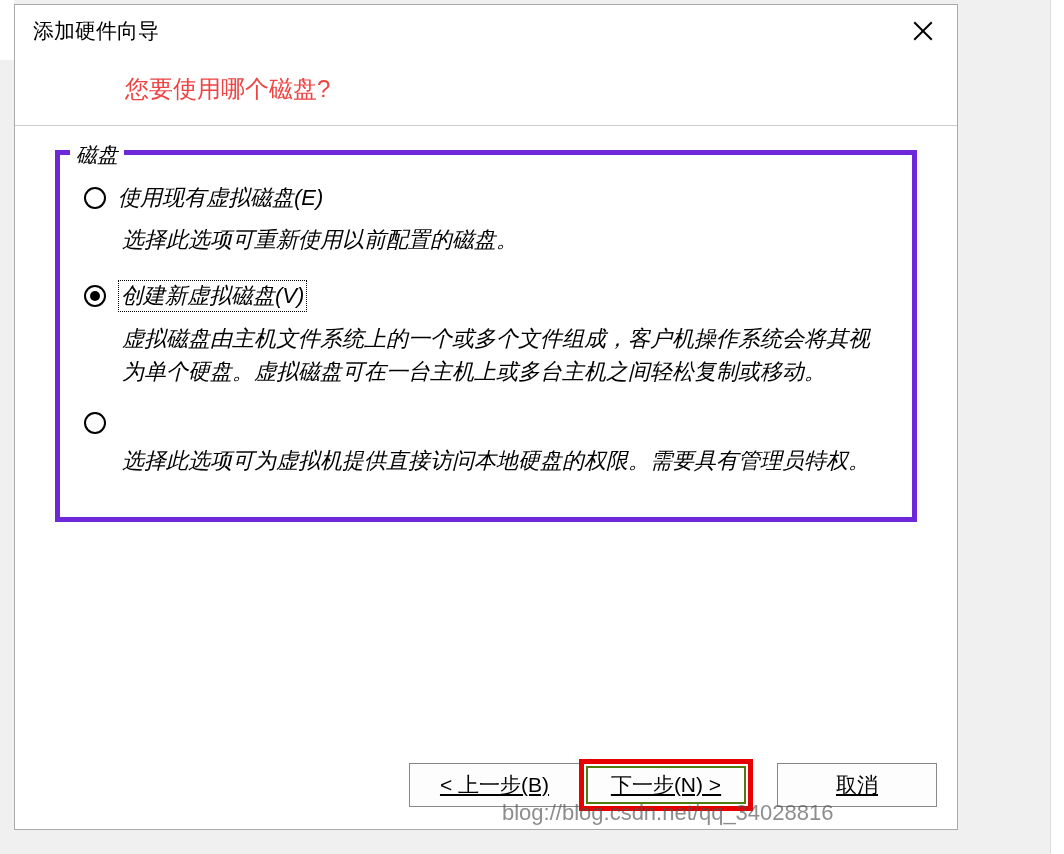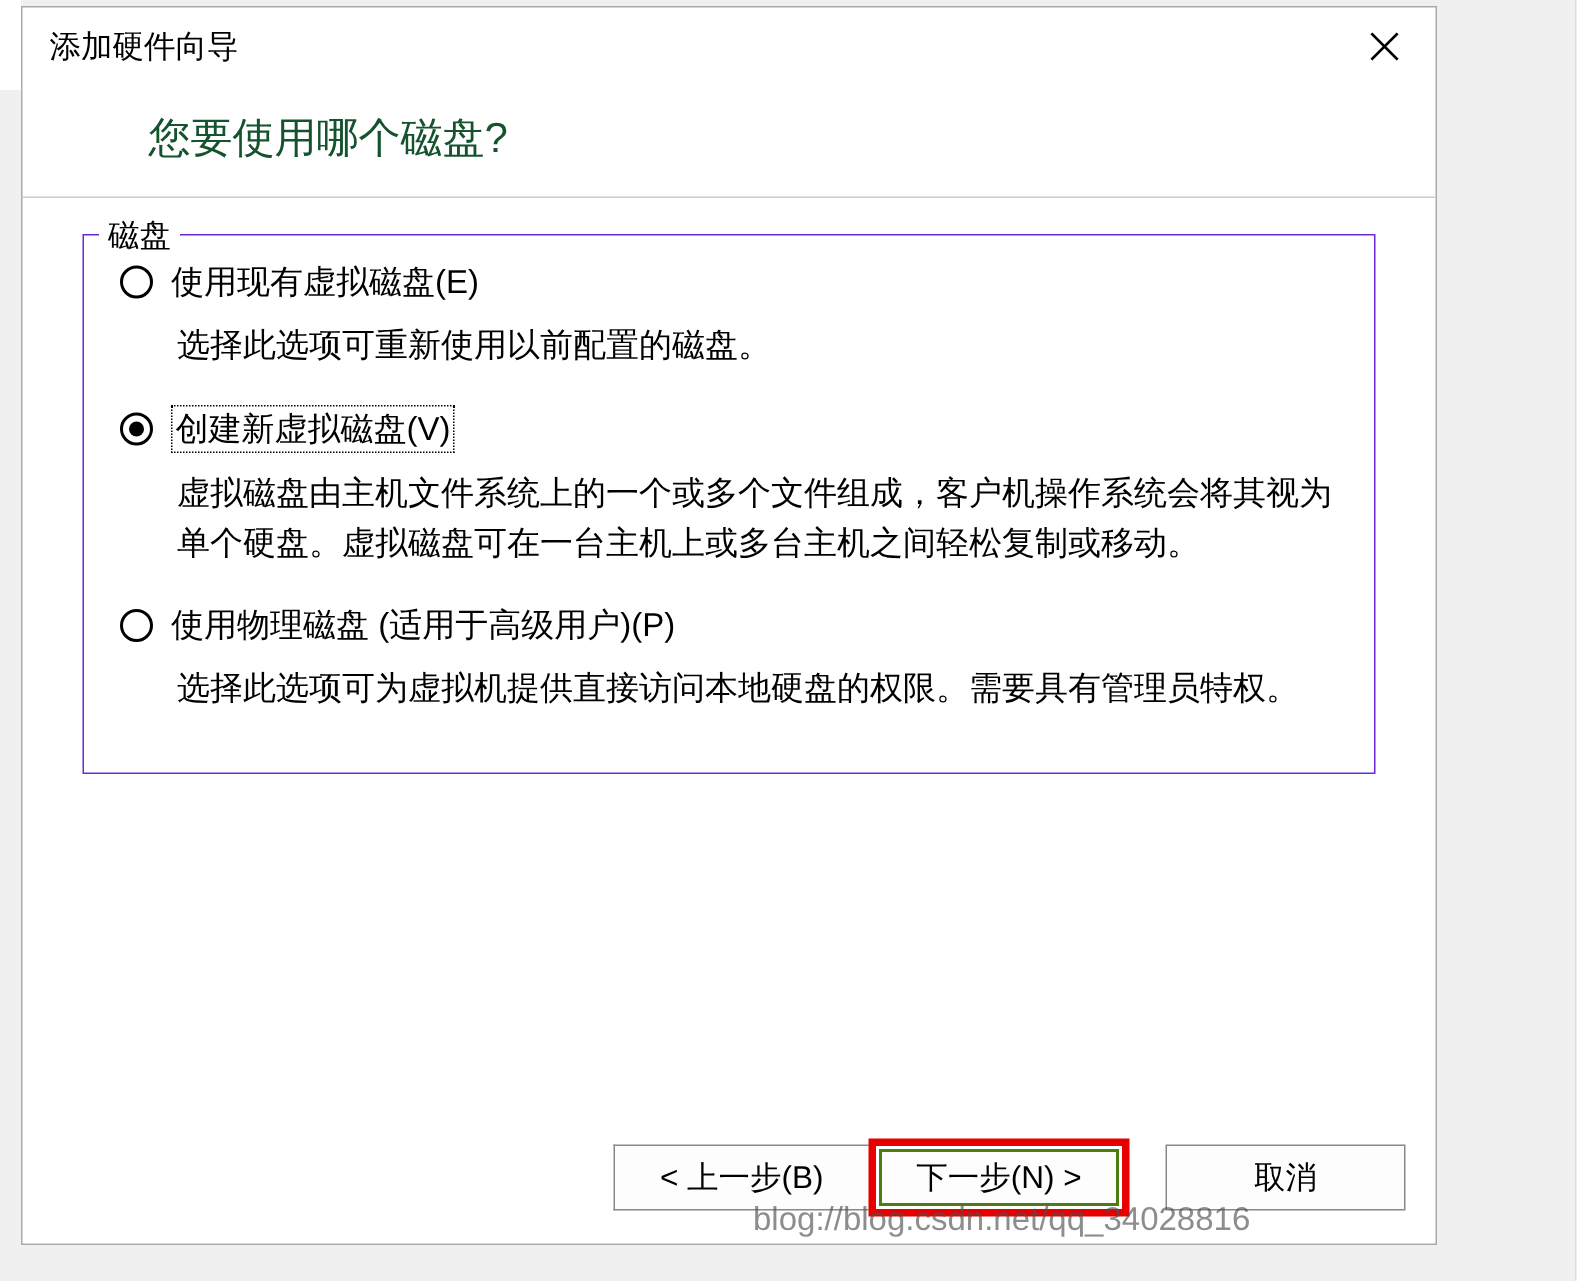--- a/index.html
+++ b/index.html
@@ -55,33 +55,34 @@
       padding: 20px 40px 20px 58px;
       border-bottom: 1px solid #ccc;
     }
     .page-title {
       font-size: 23px;
       font-weight: bold;
       color: #000;
       margin-bottom: 8px;
     }
     .page-subtitle {
-      font-size: 28px;
-      color: #14532d;
-      margin-left: 26px;
+      font-size: 24px;
+      color: #ef4444;
+      margin-left: 52px;
     }
     .content-area {
       flex: 1;
       padding: 24px 40px 20px 40px;
       position: relative;
     }
     .group-box {
-      border: 1px solid #6d28d9;
-      padding: 16px 24px 40px 24px;
+      border: 5px solid #6d28d9;
+      padding: 28px 24px 40px 24px;
       position: relative;
+      font-style: italic;
     }
     .group-label {
       position: absolute;
       top: -14px;
       left: 10px;
       background: #fff;
       padding: 0 6px;
       font-size: 21px;
       color: #000;
     }
@@ -137,20 +138,21 @@
       min-width: 170px;
       border: 1px solid #888;
       background: #fdfdfd;
       font-size: 21px;
       color: #000;
       cursor: pointer;
       display: flex;
       align-items: center;
       justify-content: center;
       padding: 0 16px;
+      text-decoration: underline;
     }
     .btn-back {
       border-right: none;
     }
     .btn-next-wrap {
       border: 5px solid #e60000;
       padding: 2px;
       margin-right: 24px;
     }
     .btn-next {
@@ -230,21 +232,20 @@
         <div class="radio-row">
           <div class="radio-circle checked"></div>
           <span class="radio-label focused">创建新虚拟磁盘(V)</span>
         </div>
         <div class="radio-desc">虚拟磁盘由主机文件系统上的一个或多个文件组成，客户机操作系统会将其视为单个硬盘。虚拟磁盘可在一台主机上或多台主机之间轻松复制或移动。</div>
       </div>
 
       <div class="radio-option" style="margin-bottom:0">
         <div class="radio-row">
           <div class="radio-circle"></div>
-          <span class="radio-label">使用物理磁盘 (适用于高级用户)(P)</span>
         </div>
         <div class="radio-desc">选择此选项可为虚拟机提供直接访问本地硬盘的权限。需要具有管理员特权。</div>
       </div>
     </div>
   </div>
 
   <div class="button-bar">
     <div class="btn btn-back">&lt; 上一步(B)</div>
     <div class="btn-next-wrap">
       <div class="btn btn-next">下一步(N) &gt;</div>

